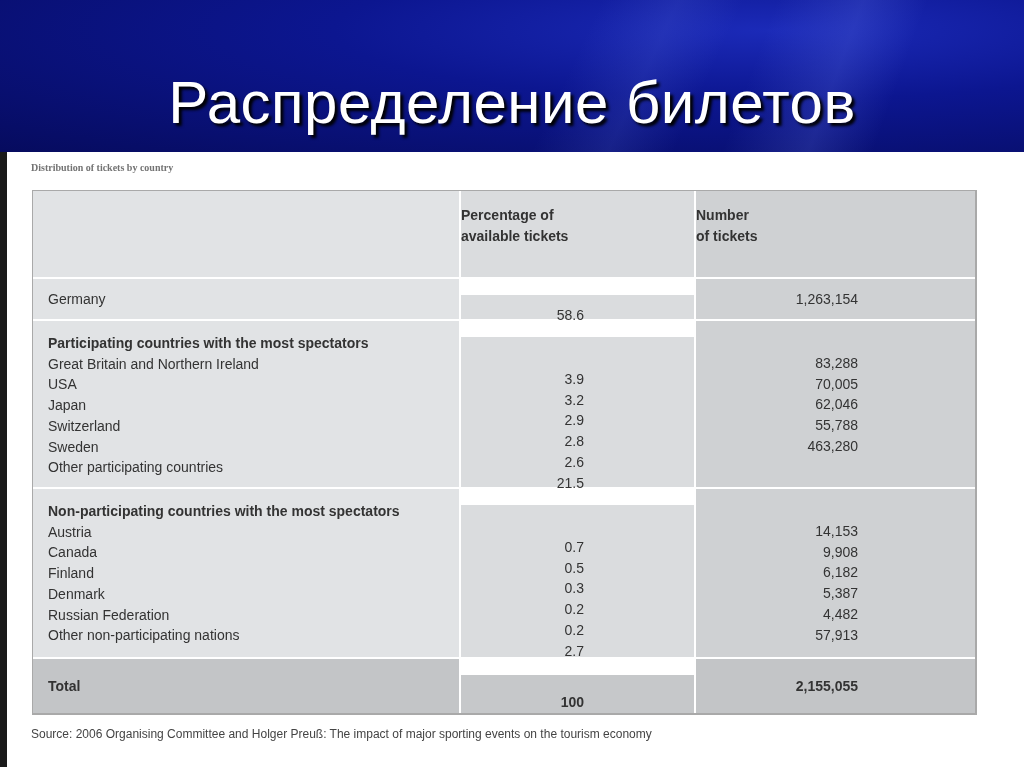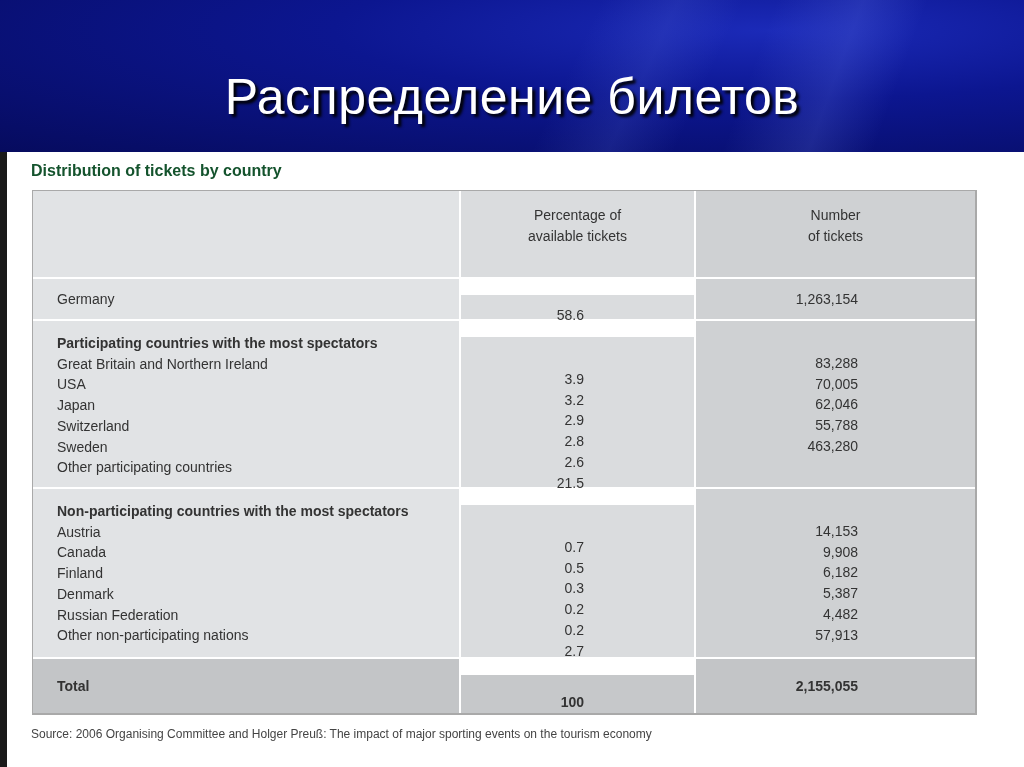--- a/index.html
+++ b/index.html
@@ -11,43 +11,43 @@
   .header {
     position: absolute; left: 0; top: 0; width: 1024px; height: 152px;
     background:
       linear-gradient(115deg, rgba(255,255,255,0) 55%, rgba(90,110,220,0.18) 62%, rgba(255,255,255,0) 68%),
       linear-gradient(110deg, rgba(255,255,255,0) 72%, rgba(110,130,240,0.20) 80%, rgba(255,255,255,0) 86%),
       radial-gradient(ellipse at 75% 20%, #1b2ab8 0%, #0c1690 40%, #060b5e 100%);
   }
   .title {
     position: absolute; left: 0; top: 68px; width: 1024px; text-align: center;
     color: #ffffff; font-family: "Liberation Sans", sans-serif;
-    font-size: 50px; letter-spacing: 0.5px;
+    font-size: 60px; letter-spacing: 0.5px;
     text-shadow: 3px 3px 3px #000;
   }
   .panel {
     position: absolute; left: 7px; top: 152px; width: 1017px; height: 615px;
     background: #ffffff;
   }
   .caption {
     position: absolute; left: 24px; top: 10px;
-    font-size: 16px; font-weight: bold; color: #14532d;
-    font-family: Liberation Sans, sans-serif;
+    font-size: 10px; font-weight: bold; color: #737373;
+    font-family: Liberation Serif, serif;
   }
   .table {
     position: absolute; left: 25px; top: 38px; width: 942px;
     border: 1px solid #a9a9a9; border-right: 2px solid #a9a9a9; border-bottom: 2px solid #a9a9a9;
     font-family: "Liberation Sans", sans-serif; font-size: 14px; color: #333;
   }
   .row { display: flex; border-bottom: 2px solid #fff; }
   .row:last-child { border-bottom: none; }
-  .c1 { width: 428px; background: #e1e3e5; border-right: 2px solid #fff; padding-left: 24px; box-sizing: border-box; }
+  .c1 { width: 428px; background: #e1e3e5; border-right: 2px solid #fff; padding-left: 15px; box-sizing: border-box; }
   .c2 { width: 235px; background: #dadcde; border-right: 2px solid #fff; box-sizing: border-box; }
   .c3 { flex: 1; background: #cfd1d3; box-sizing: border-box; }
-  .hdr .c2, .hdr .c3 { text-align: center; font-weight: normal; padding-top: 14px; line-height: 21px; }
+  .hdr .c2, .hdr .c3 { font-weight: bold; padding-top: 14px; line-height: 21px; }
   .hdr { height: 86px; }
   .num2 { padding-left: 0; text-align: right; padding-right: 110px; margin-top: 16px; }
   .num3 { text-align: right; padding-right: 117px; }
   .single { height: 40px; line-height: 40px; }
   .group .c1, .group .c2, .group .c3 { padding-top: 12px; padding-bottom: 12px; line-height: 20.7px; }
   .group .c2, .group .c3 { padding-top: 32px; }
   .grp-title { font-weight: bold; }
   .total { height: 54px; line-height: 54px; font-weight: bold; }
   .total .c1, .total .c2, .total .c3 { background: #c3c5c7; }
   .total .c2 { background: #c6c8ca; }

